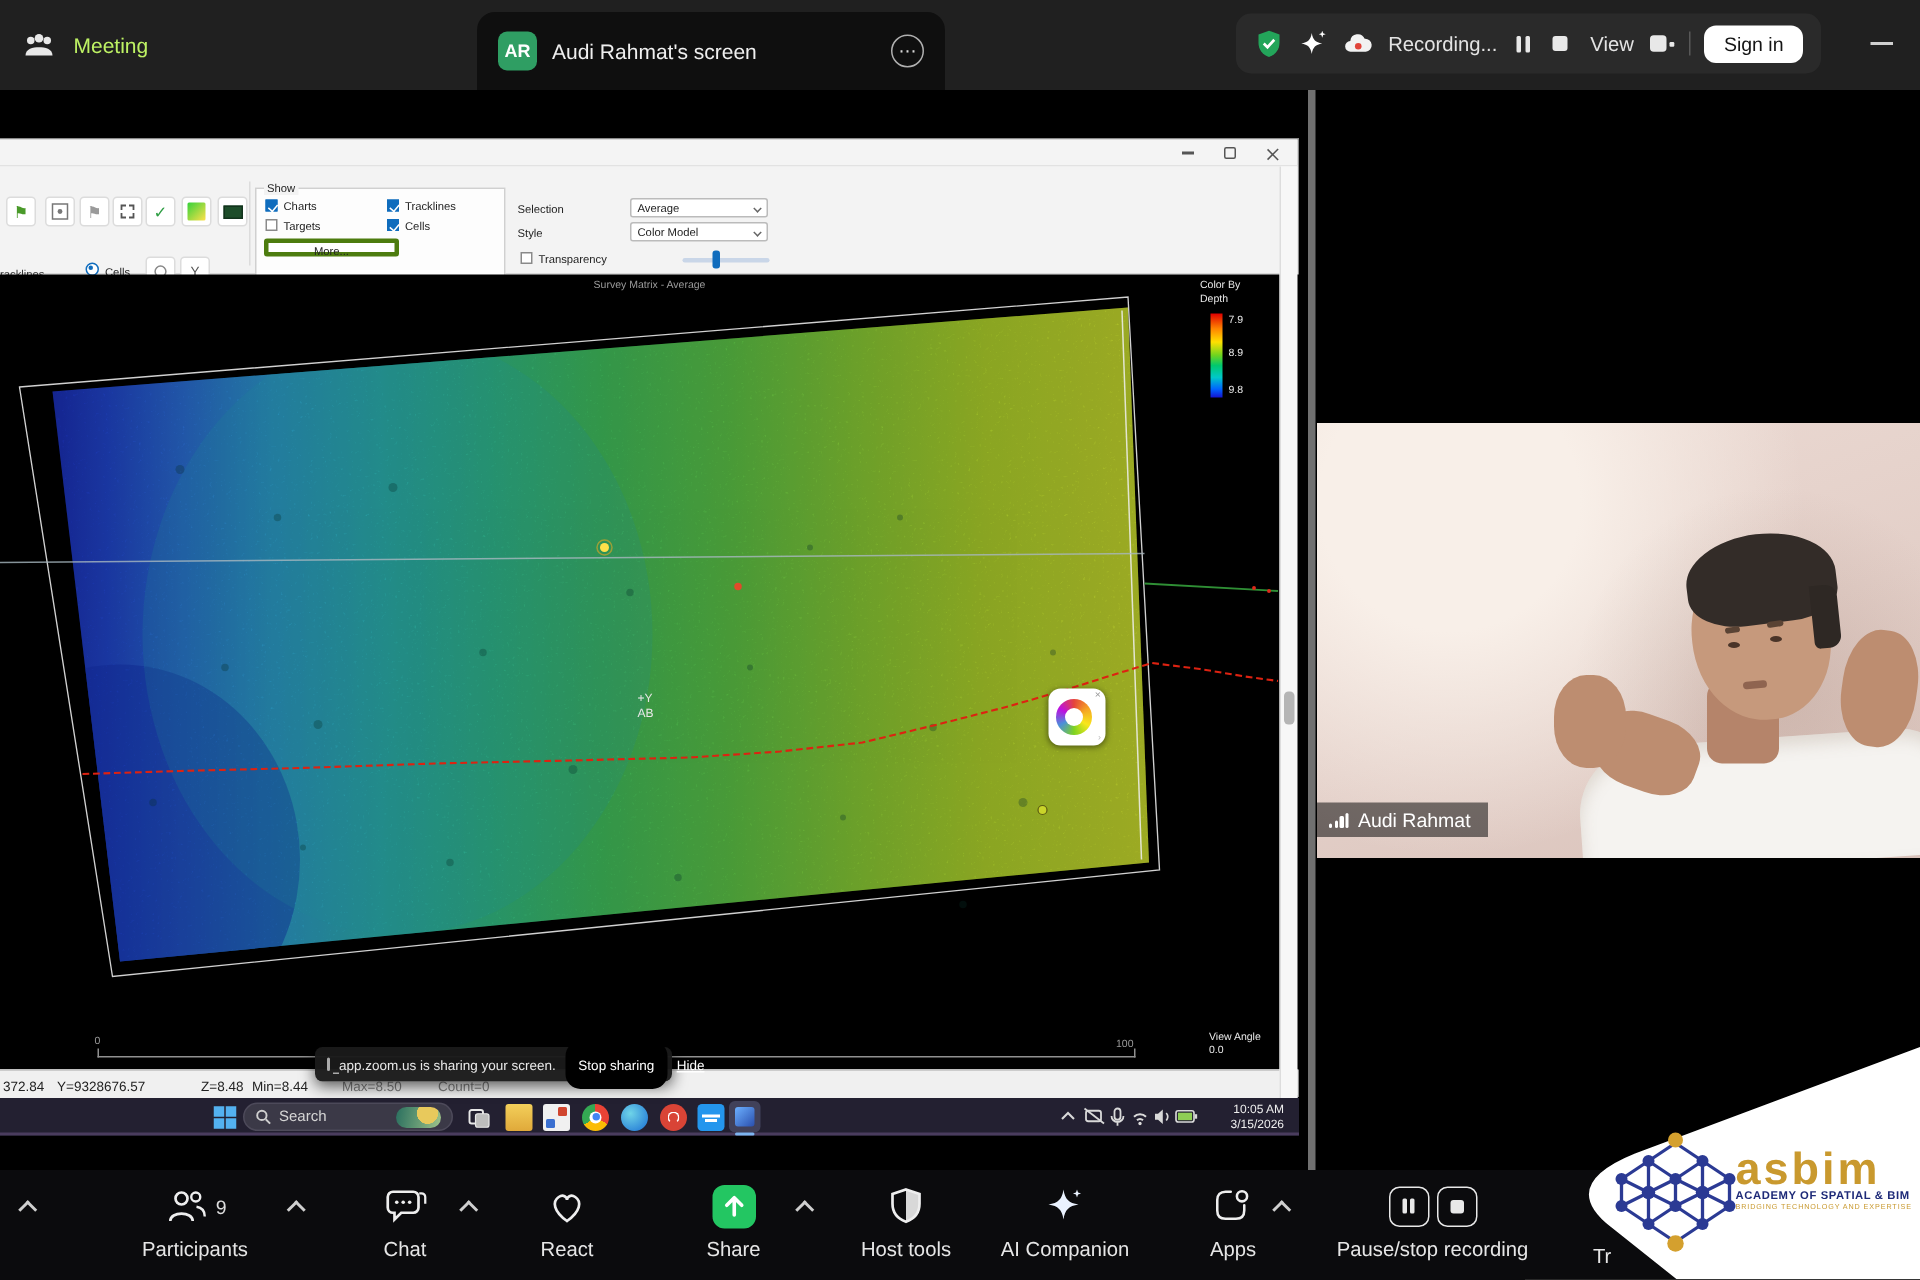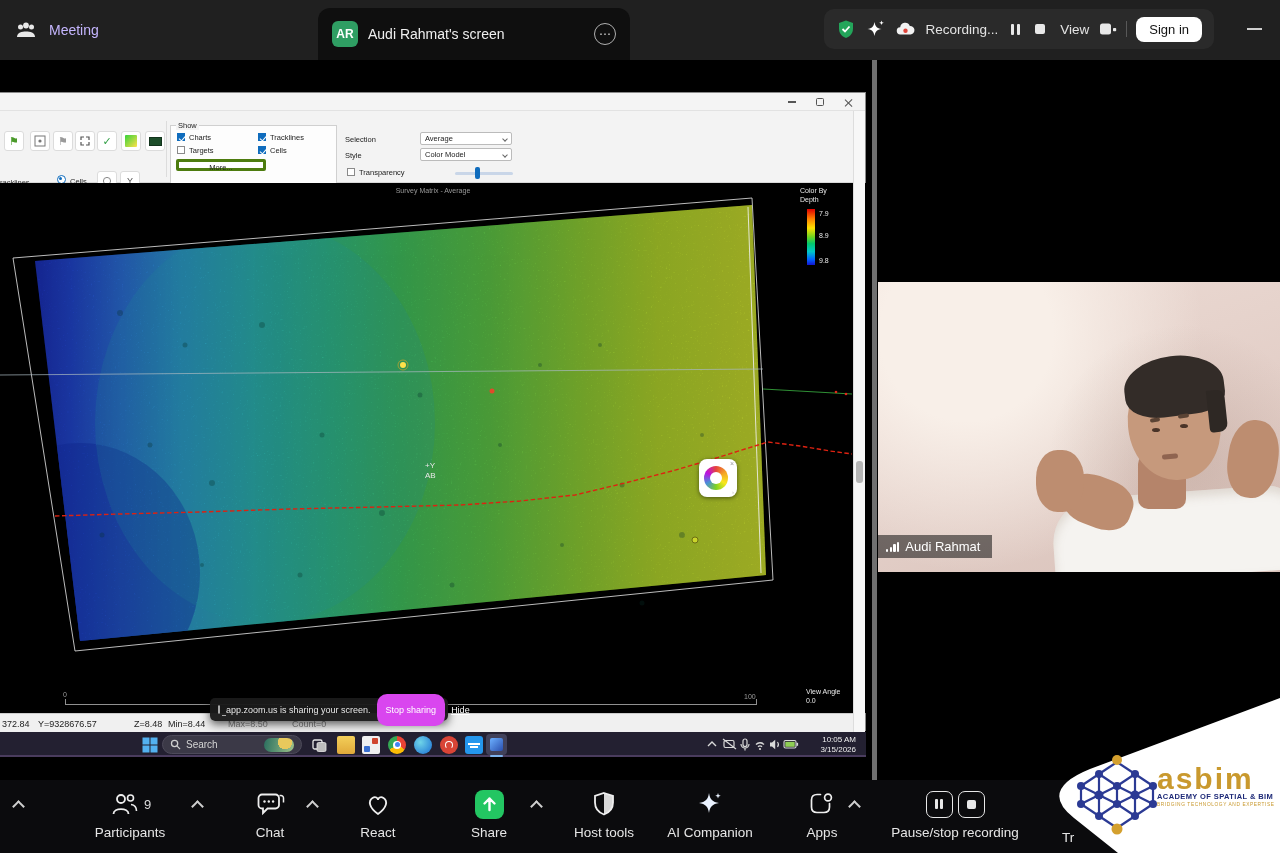--- a/index.html
+++ b/index.html
@@ -3,21 +3,21 @@
 <meta charset="utf-8">
 <style>
   * { margin:0; padding:0; box-sizing:border-box; }
   html,body { background:#000; }
   body { font-family:"Liberation Sans", sans-serif; }
   #stage { position:relative; width:1280px; height:853px; overflow:hidden; background:#000; }
   .abs { position:absolute; }
 
   
   #topbar { position:absolute; left:0; top:0; width:1280px; height:60px; background:#202020; }
-  #meeting-lbl { color:#c4b5fd; font-size:14px; }
+  #meeting-lbl { color:#bef264; font-size:14px; }
   #screen-tab { position:absolute; left:318px; top:8px; width:312px; height:52px; background:#0f0f0f;
     border-radius:12px 12px 0 0; display:flex; align-items:center; gap:10px; padding:0 14px; }
   .avatar { width:26px; height:26px; border-radius:6px; background:#2f9e63; color:#fff; font-size:12px;
     font-weight:bold; display:flex; align-items:center; justify-content:center; }
   #tab-title { color:#efefef; font-size:14px; flex:1; }
   .ellipsis-circle { width:22px; height:22px; border:1.5px solid #b0b0b0; border-radius:50%;
     color:#d8d8d8; font-size:12px; display:flex; align-items:center; justify-content:center; }
   #top-right { position:absolute; right:66px; top:9px; height:40px; background:#2a2a2a; border-radius:10px;
     display:flex; align-items:center; gap:9px; padding:0 12px; }
   #recording-lbl { color:#e3e3e3; font-size:13.5px; }
@@ -77,21 +77,21 @@
   #win-statusbar span { position:absolute; top:5px; }
 
   
   #win-scroll { position:absolute; left:853px; top:18px; width:12px; height:621px; background:#f7f7f7; border-left:1px solid #ddd; }
   #win-scroll .handle { position:absolute; left:2px; top:350px; width:7px; height:22px; background:#b5b5b5; border-radius:3px; }
 
   
   #share-note { position:absolute; left:210px; top:638px; width:238px; height:23px; background:rgba(26,26,26,.97);
     border-radius:5px; box-shadow:0 3px 10px rgba(0,0,0,.65); display:flex; align-items:center; gap:6px; padding:0 8px; z-index:30; }
   #share-note .txt { color:#e8e8e8; font-size:9px; white-space:nowrap; }
-  #stop-sharing { background:#d946ef; color:#fff; font-size:9px; border-radius:10px; padding:11px 9px; white-space:nowrap; }
+  #stop-sharing { background:#000000; color:#fff; font-size:9px; border-radius:10px; padding:11px 9px; white-space:nowrap; }
   #hide-link { color:#fff; font-size:9px; text-decoration:underline; }
   .monitor-ic { width:11px; height:9px; border:1.3px solid #aaa; border-radius:1.5px; position:relative; }
   .monitor-ic::after { content:""; position:absolute; left:2.5px; bottom:-3px; width:4px; height:1.5px; background:#aaa; }
 
   
   #taskbar { position:absolute; left:0; top:672px; width:866px; height:25px; background:#232031; border-bottom:2px solid #4a3c5e; }
   .tb-ic { position:absolute; top:3.5px; width:18px; height:18px; border-radius:3px; }
   #search-pill { position:absolute; left:162px; top:3px; width:140px; height:19px; background:#3b3947; border:1px solid #4d4a5a;
     border-radius:10px; display:flex; align-items:center; gap:5px; padding:0 7px; }
   #search-pill .lbl { color:#d5d5d5; font-size:10px; flex:1; }

